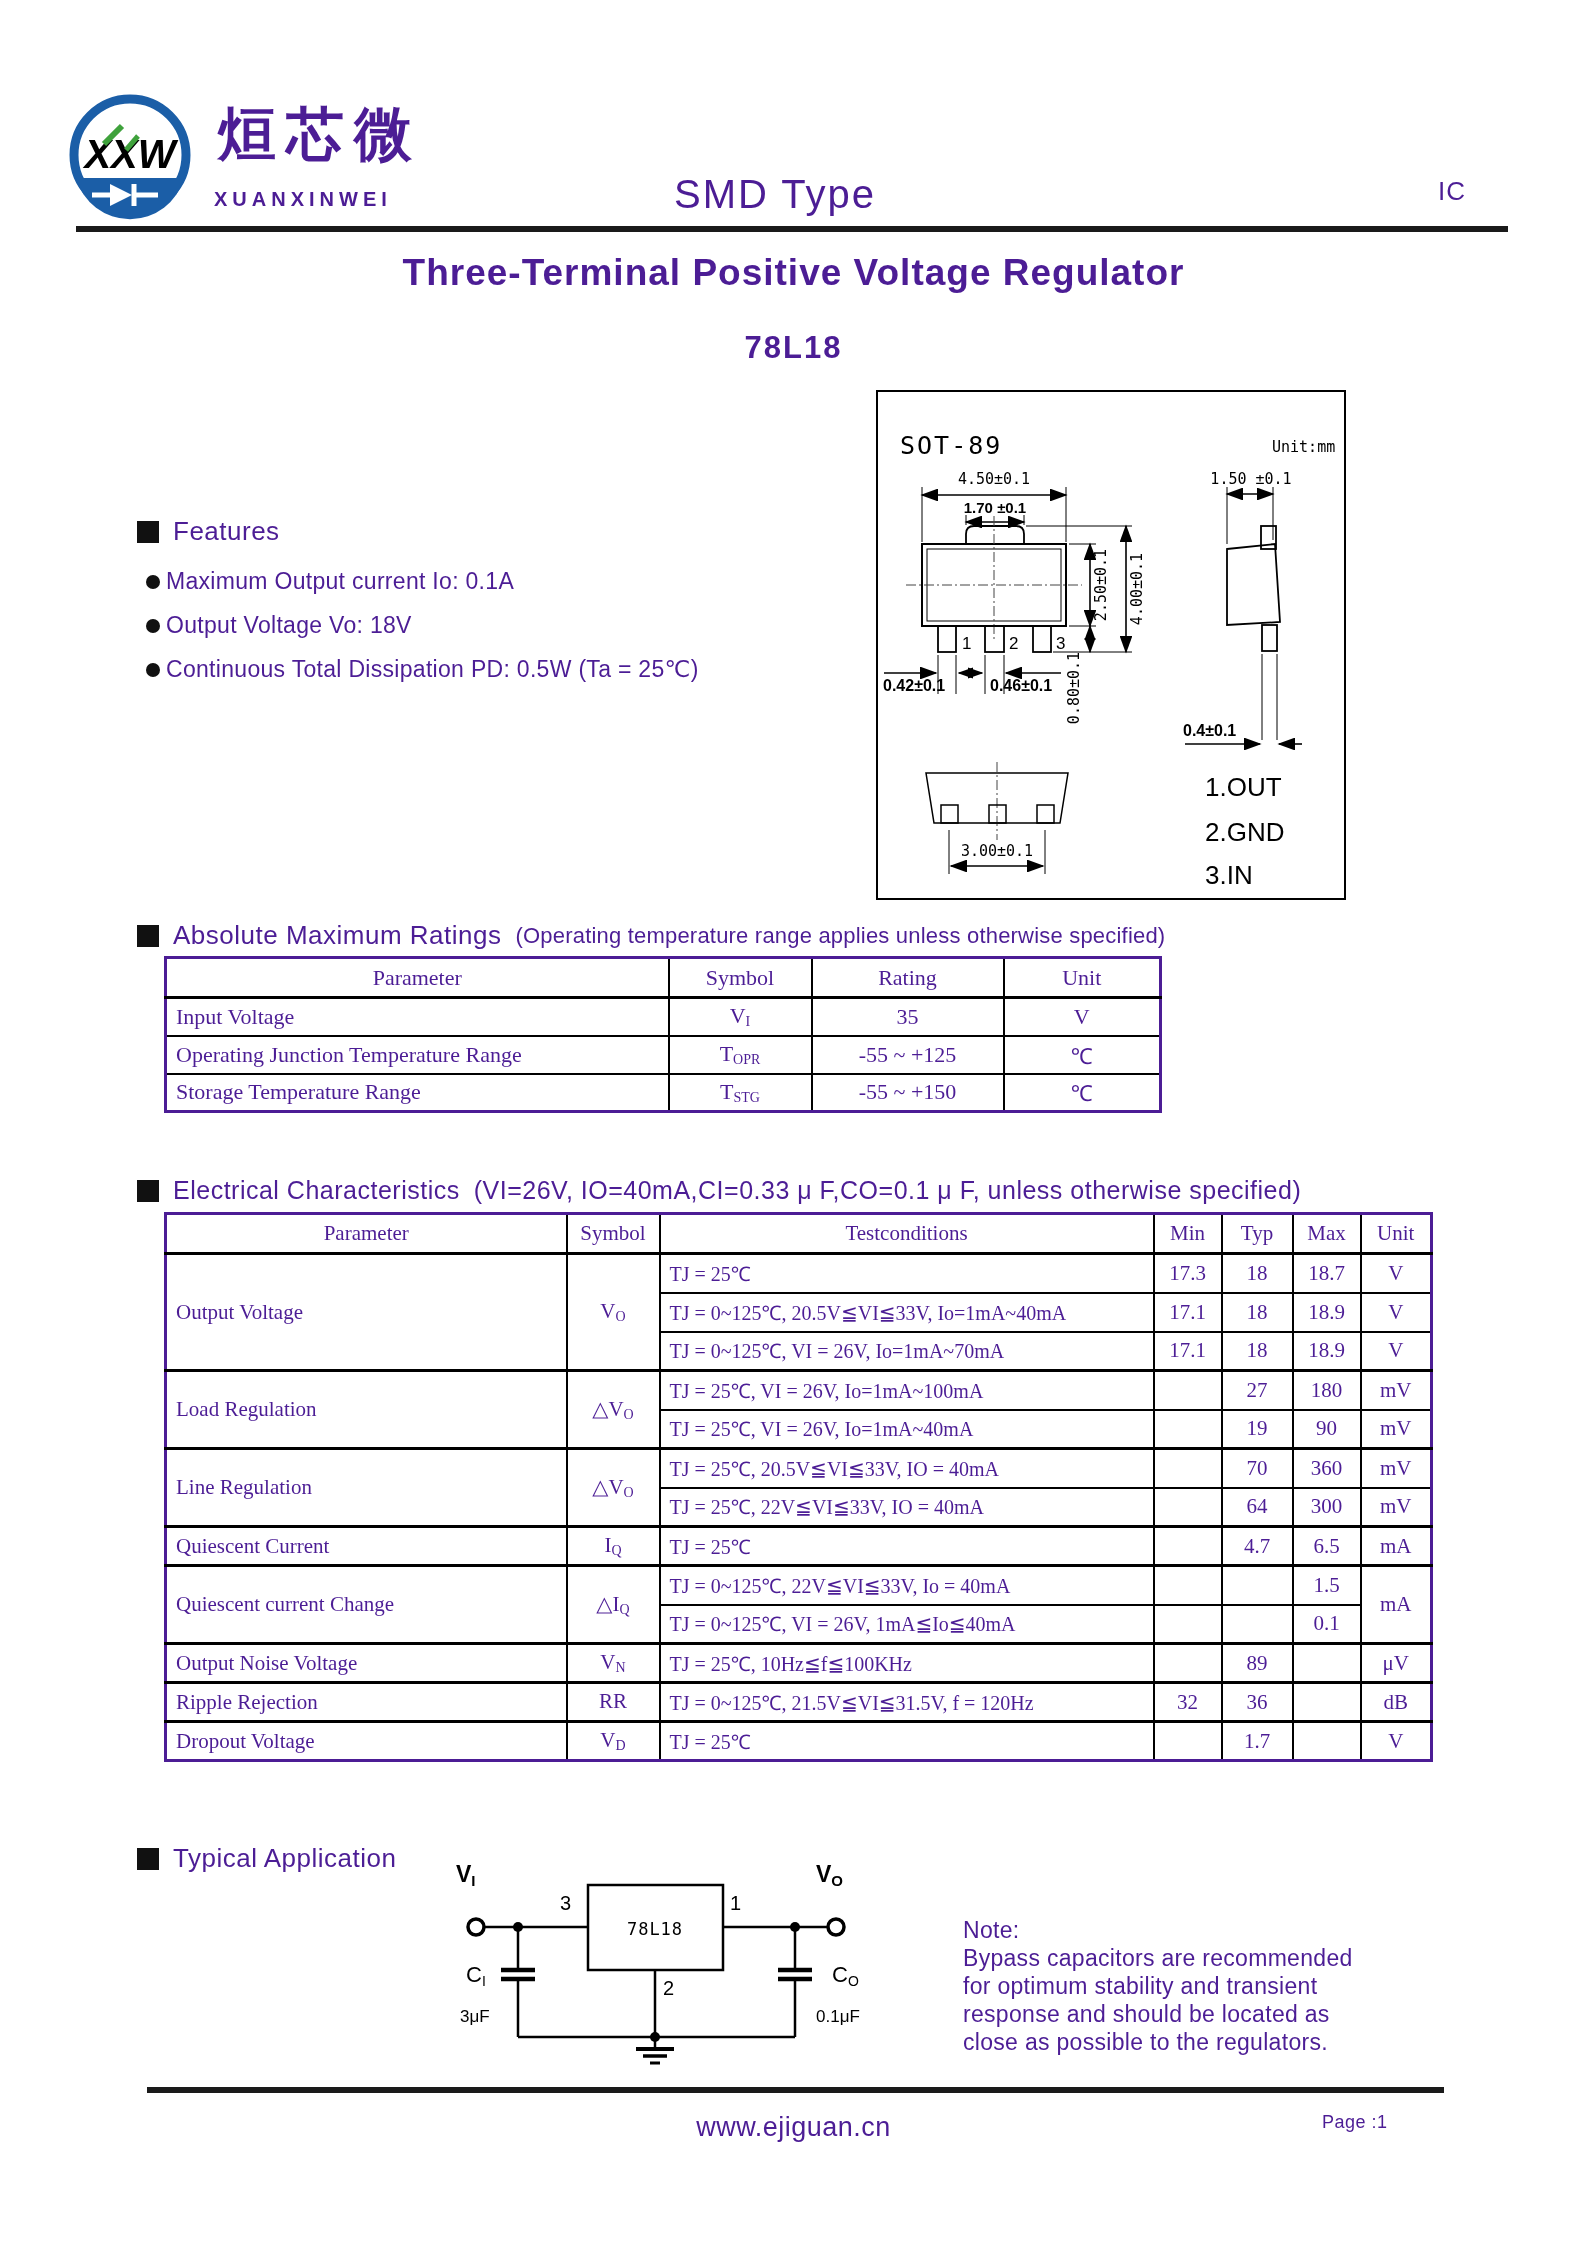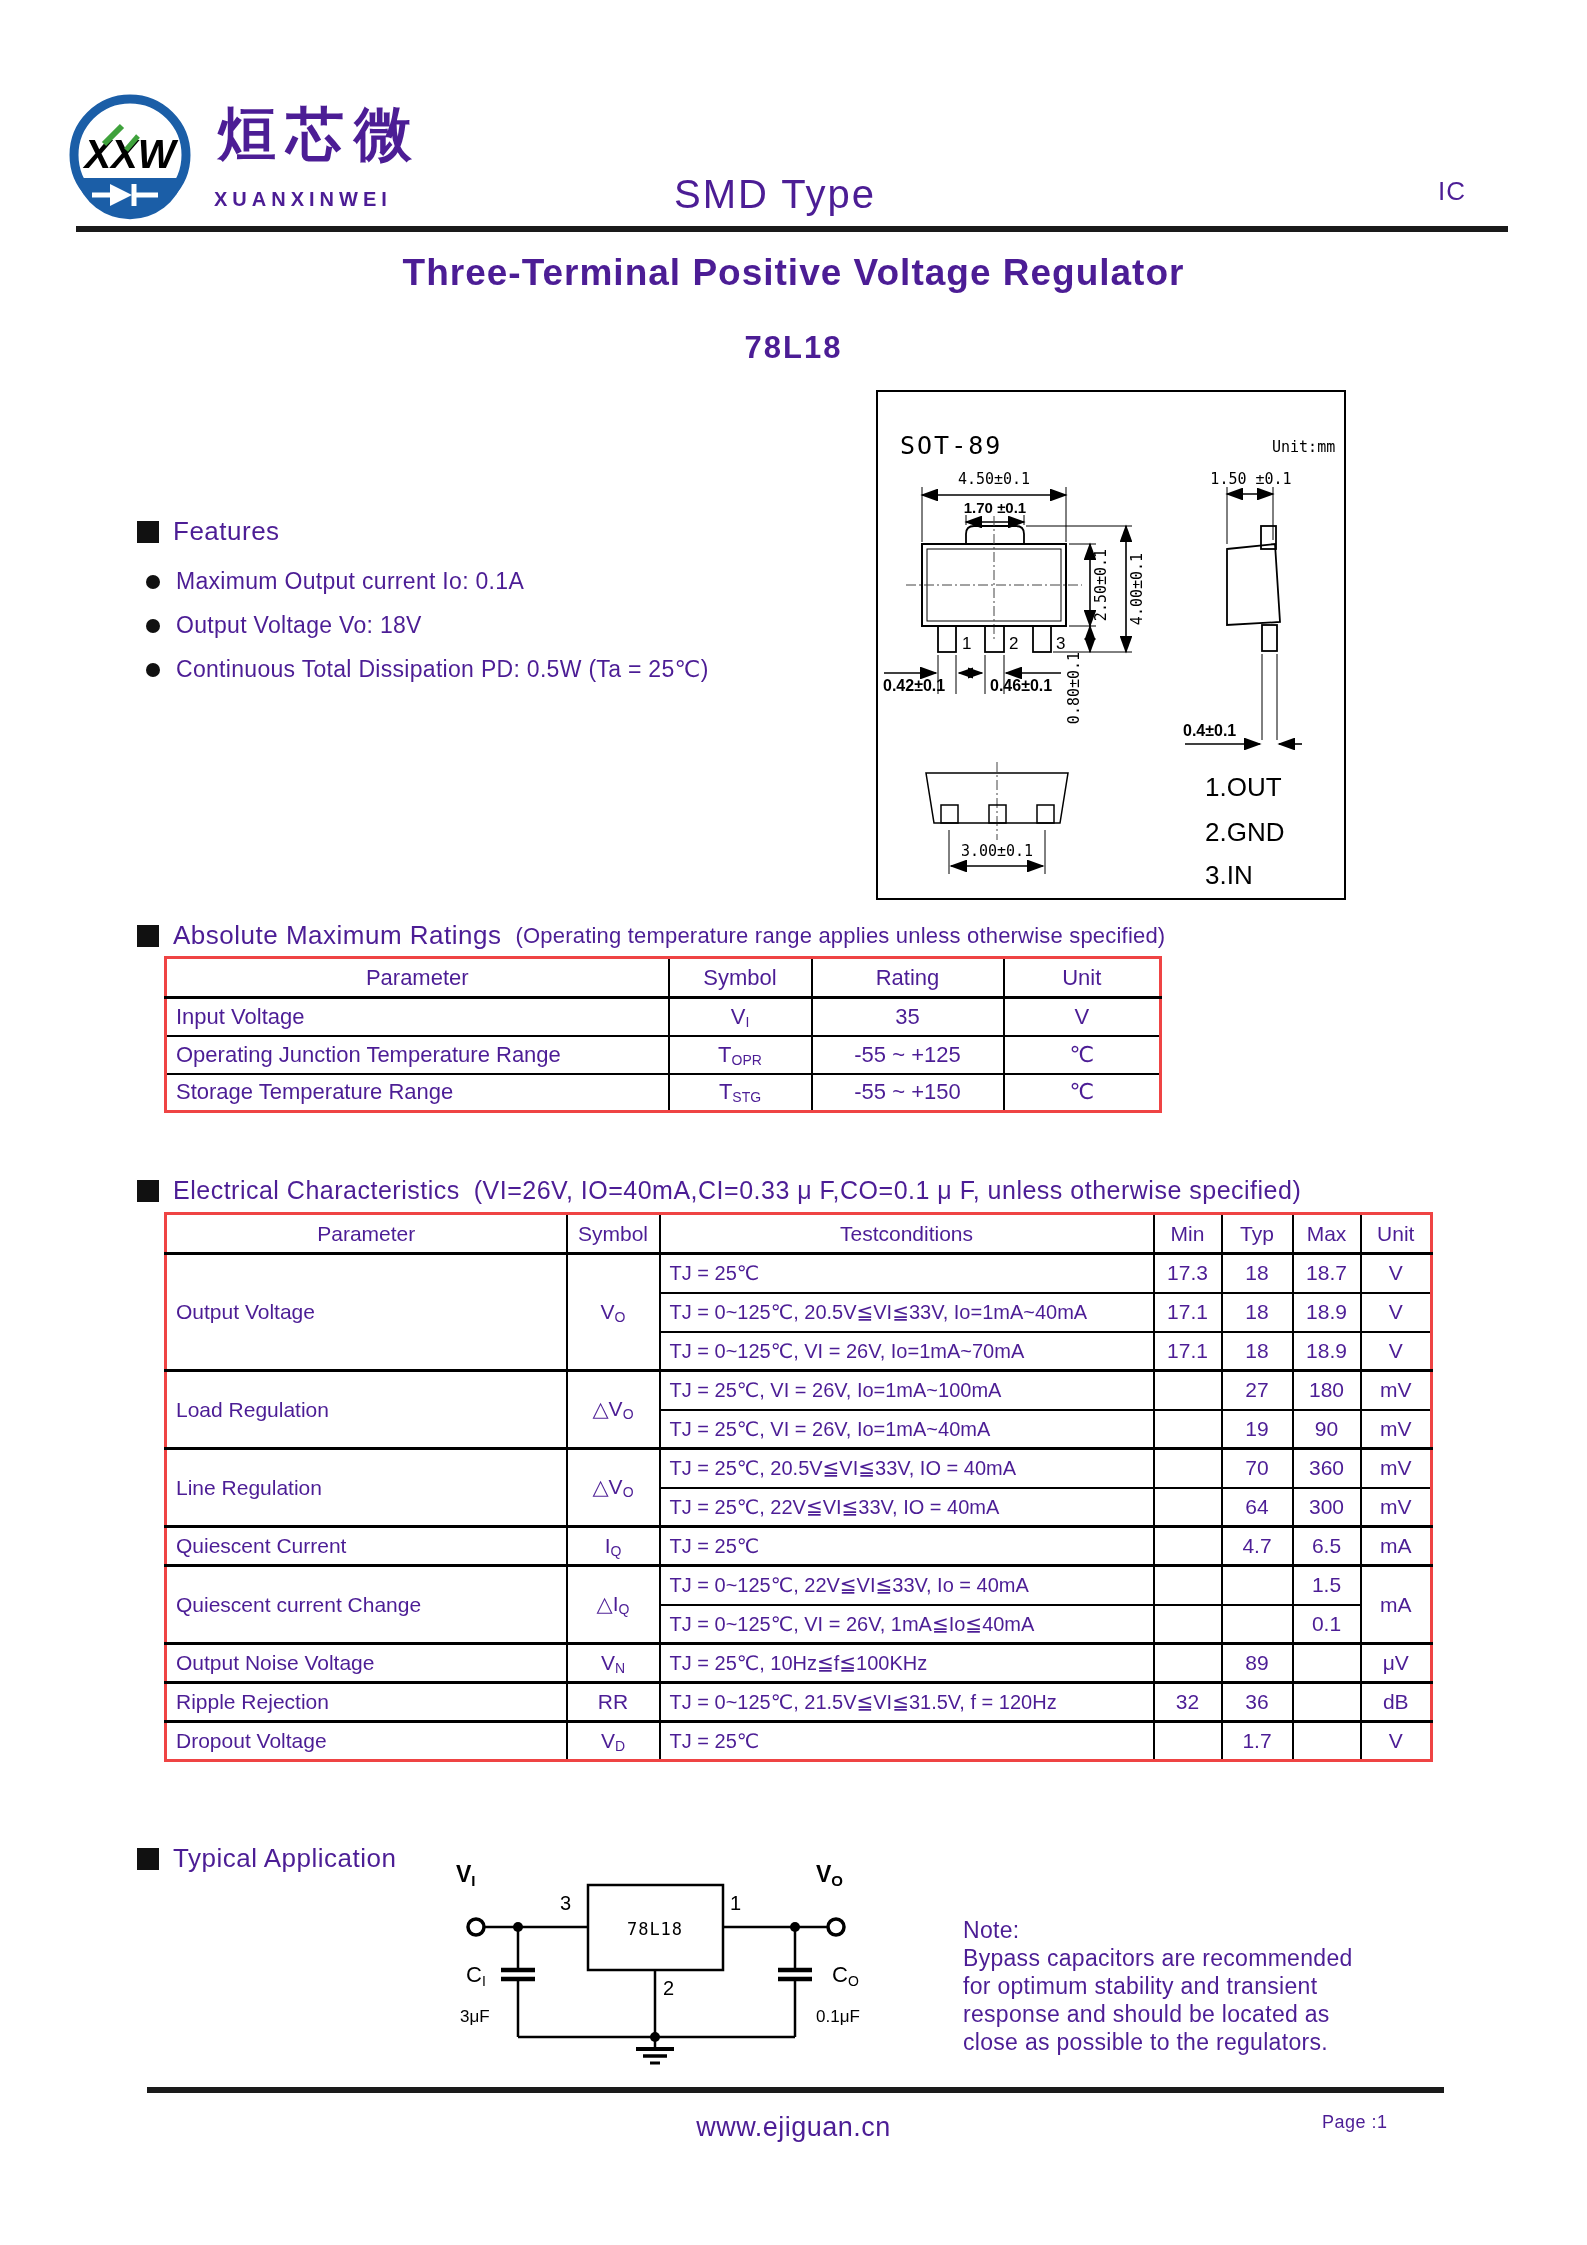--- a/index.html
+++ b/index.html
@@ -12,24 +12,24 @@
   .en-name{font-size:20px;letter-spacing:5px;font-weight:bold;}
   .smd{font-size:40px;letter-spacing:2px;}
   .ic{font-size:26px;letter-spacing:1px;}
   .doc-title{width:100%;text-align:center;font-size:37px;font-weight:bold;letter-spacing:1px;}
   .part-no{width:100%;text-align:center;font-size:31px;font-weight:bold;letter-spacing:2px;}
   
   .sec{display:flex;align-items:center;gap:14px;font-size:26px;letter-spacing:0.5px;}
   .sq{width:22px;height:22px;background:#111;flex:0 0 auto;}
   .sec small{font-size:22px;letter-spacing:0.2px;}
   
-  .feat{display:flex;align-items:center;gap:16px;font-size:23px;letter-spacing:0.3px;}
+  .feat{display:flex;align-items:center;gap:6px;font-size:23px;letter-spacing:0.3px;}
   .blt{width:14px;height:14px;border-radius:50%;background:#111;flex:0 0 auto;}
   
-  .tbl{border-collapse:collapse;border:3px solid #ef4444;table-layout:fixed;position:absolute;}
+  .tbl{border-collapse:collapse;border:3px solid #4c1d95;table-layout:fixed;position:absolute;font-family:Liberation Serif, serif;}
   .tbl td{border:2px solid #000;text-align:center;padding:0;font-size:22px;overflow:hidden;white-space:nowrap;}
   .tbl .pl{text-align:left;padding-left:9px;}
   .t1 tr{height:38px;} .t1 tr.hd{height:40px;}
   .t2 tr{height:39px;} .t2 tr.hd{height:40px;}
   .t2 td{font-size:21px;border-top-width:1px;}
   .t2 .cond{text-align:left;padding-left:9px;font-size:20px;}
   .t2 tr.hd>td{border-bottom:3px solid #000;border-top-width:2px;}
   .t2 tr.g>td{border-top:3px solid #000;}
   .tbl tr.hd>td{border-bottom:3px solid #000;}
   .sb{font-size:14px;vertical-align:-3px;letter-spacing:0;}

